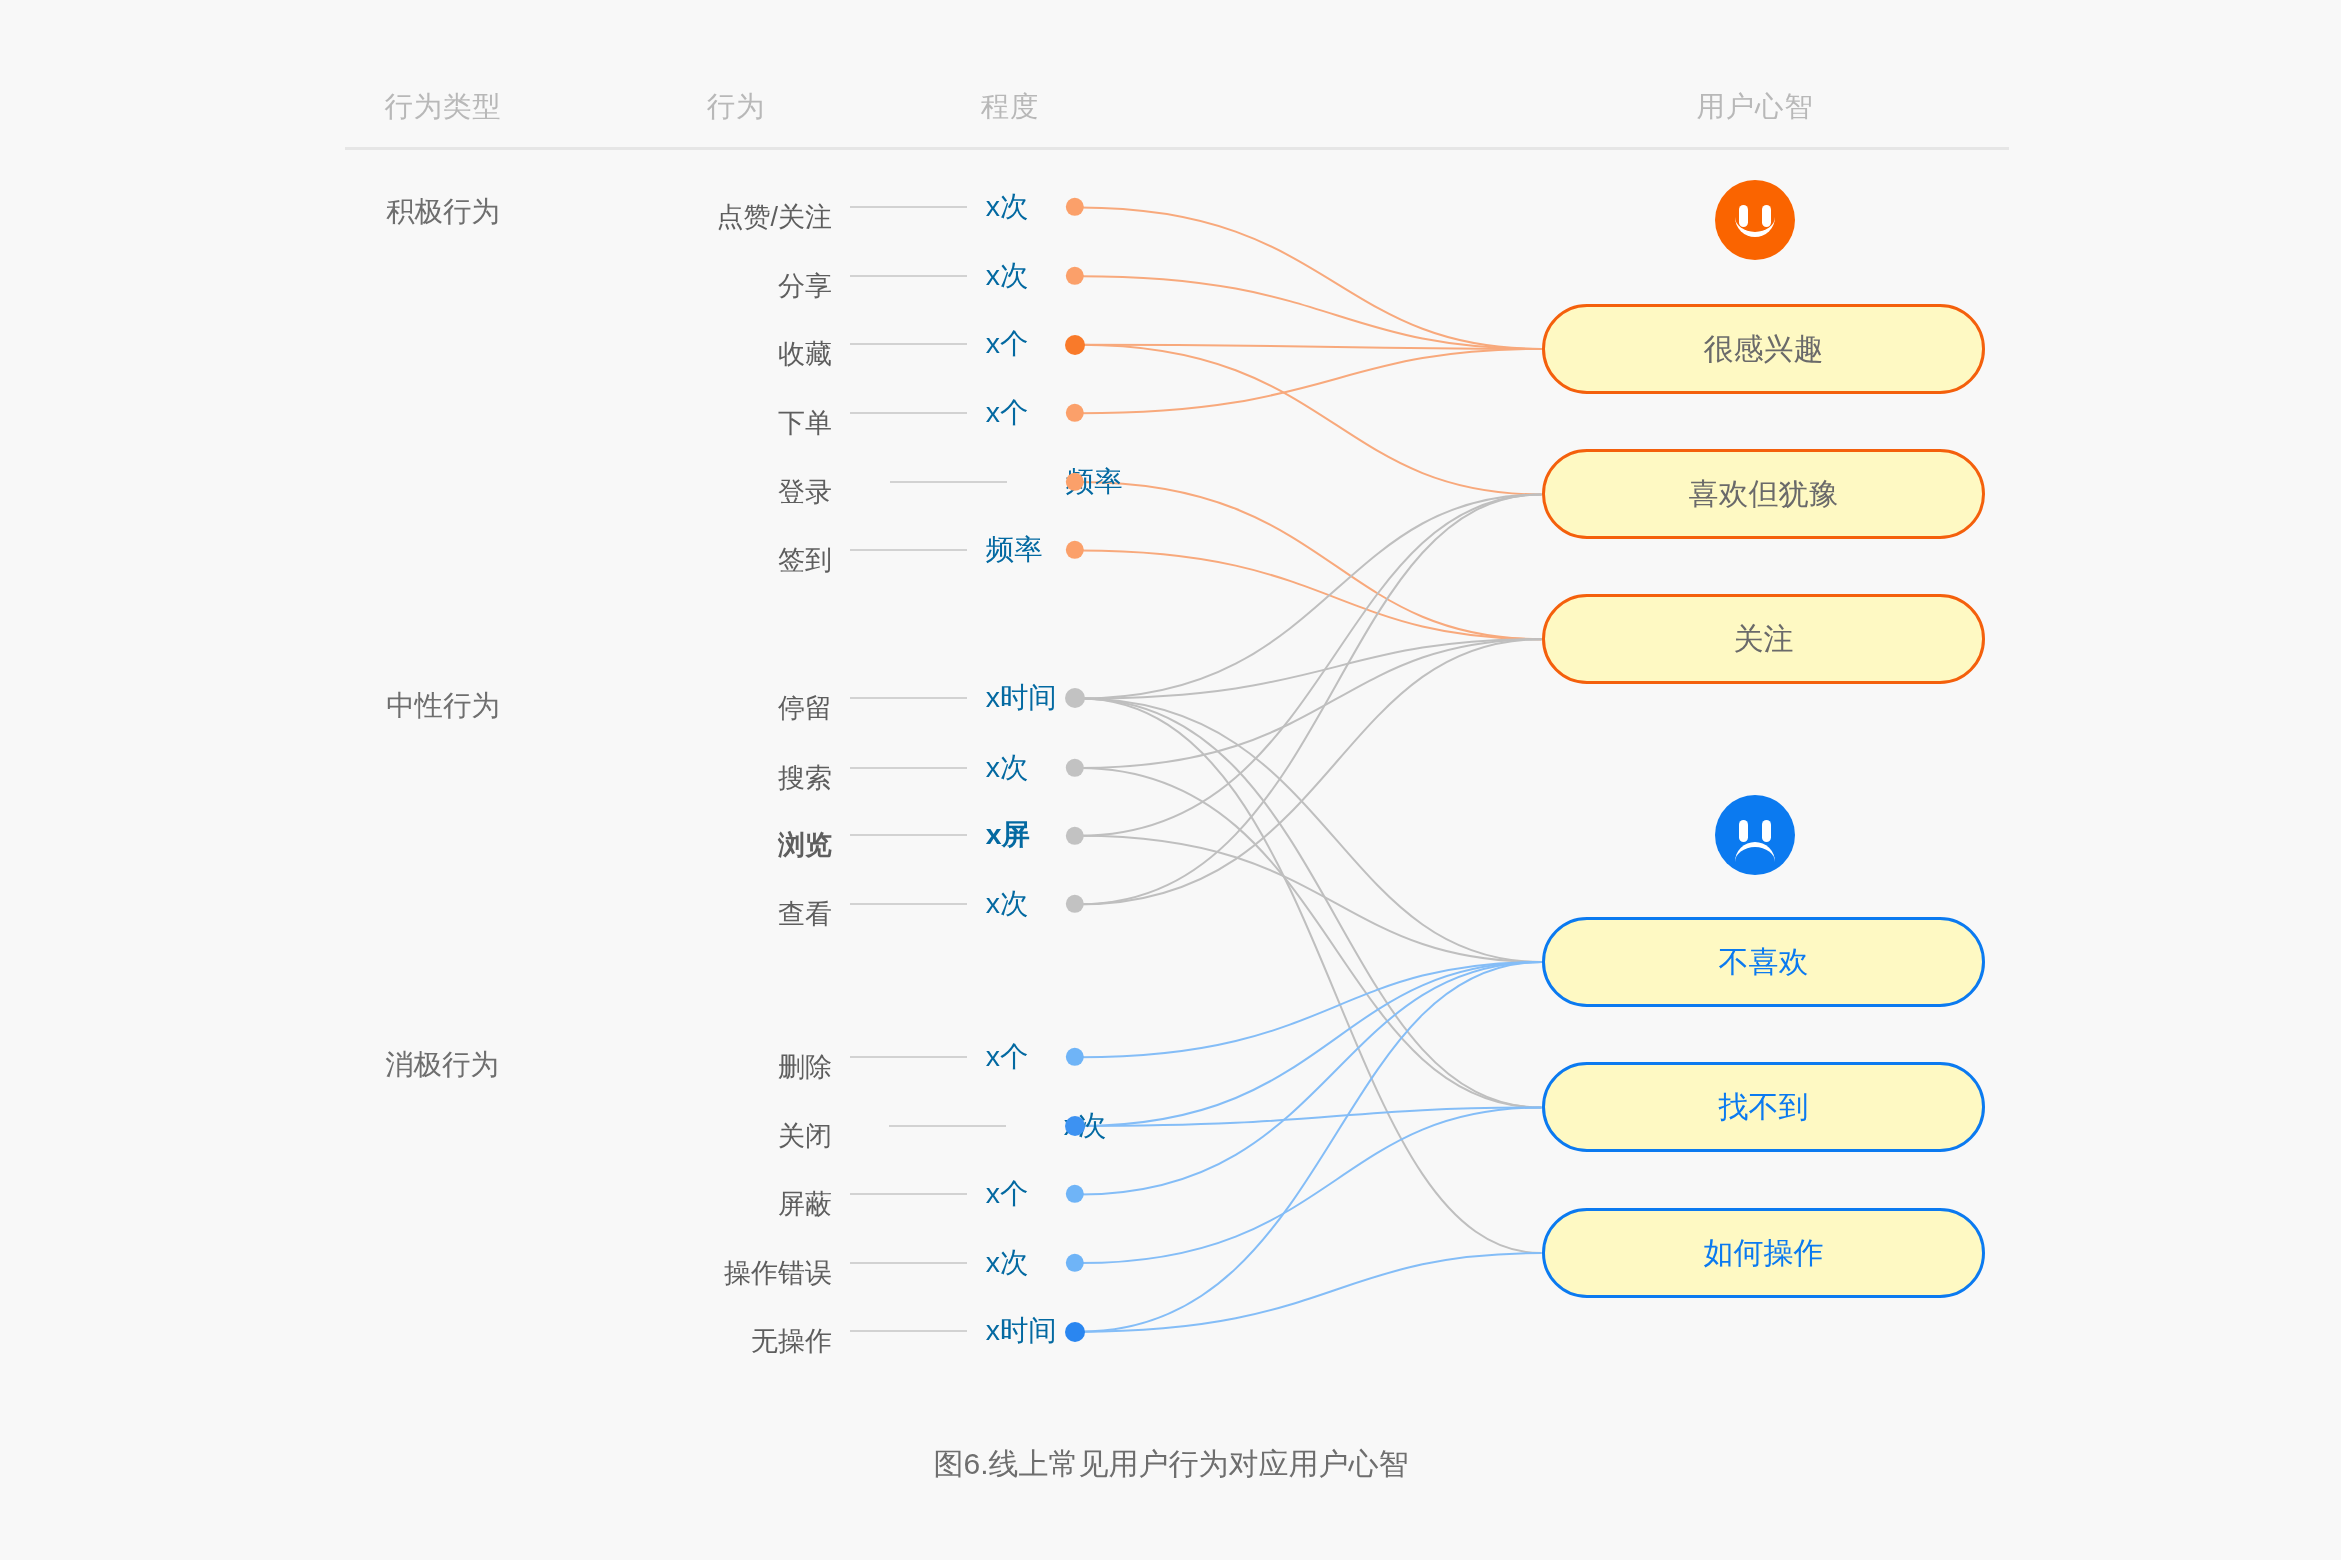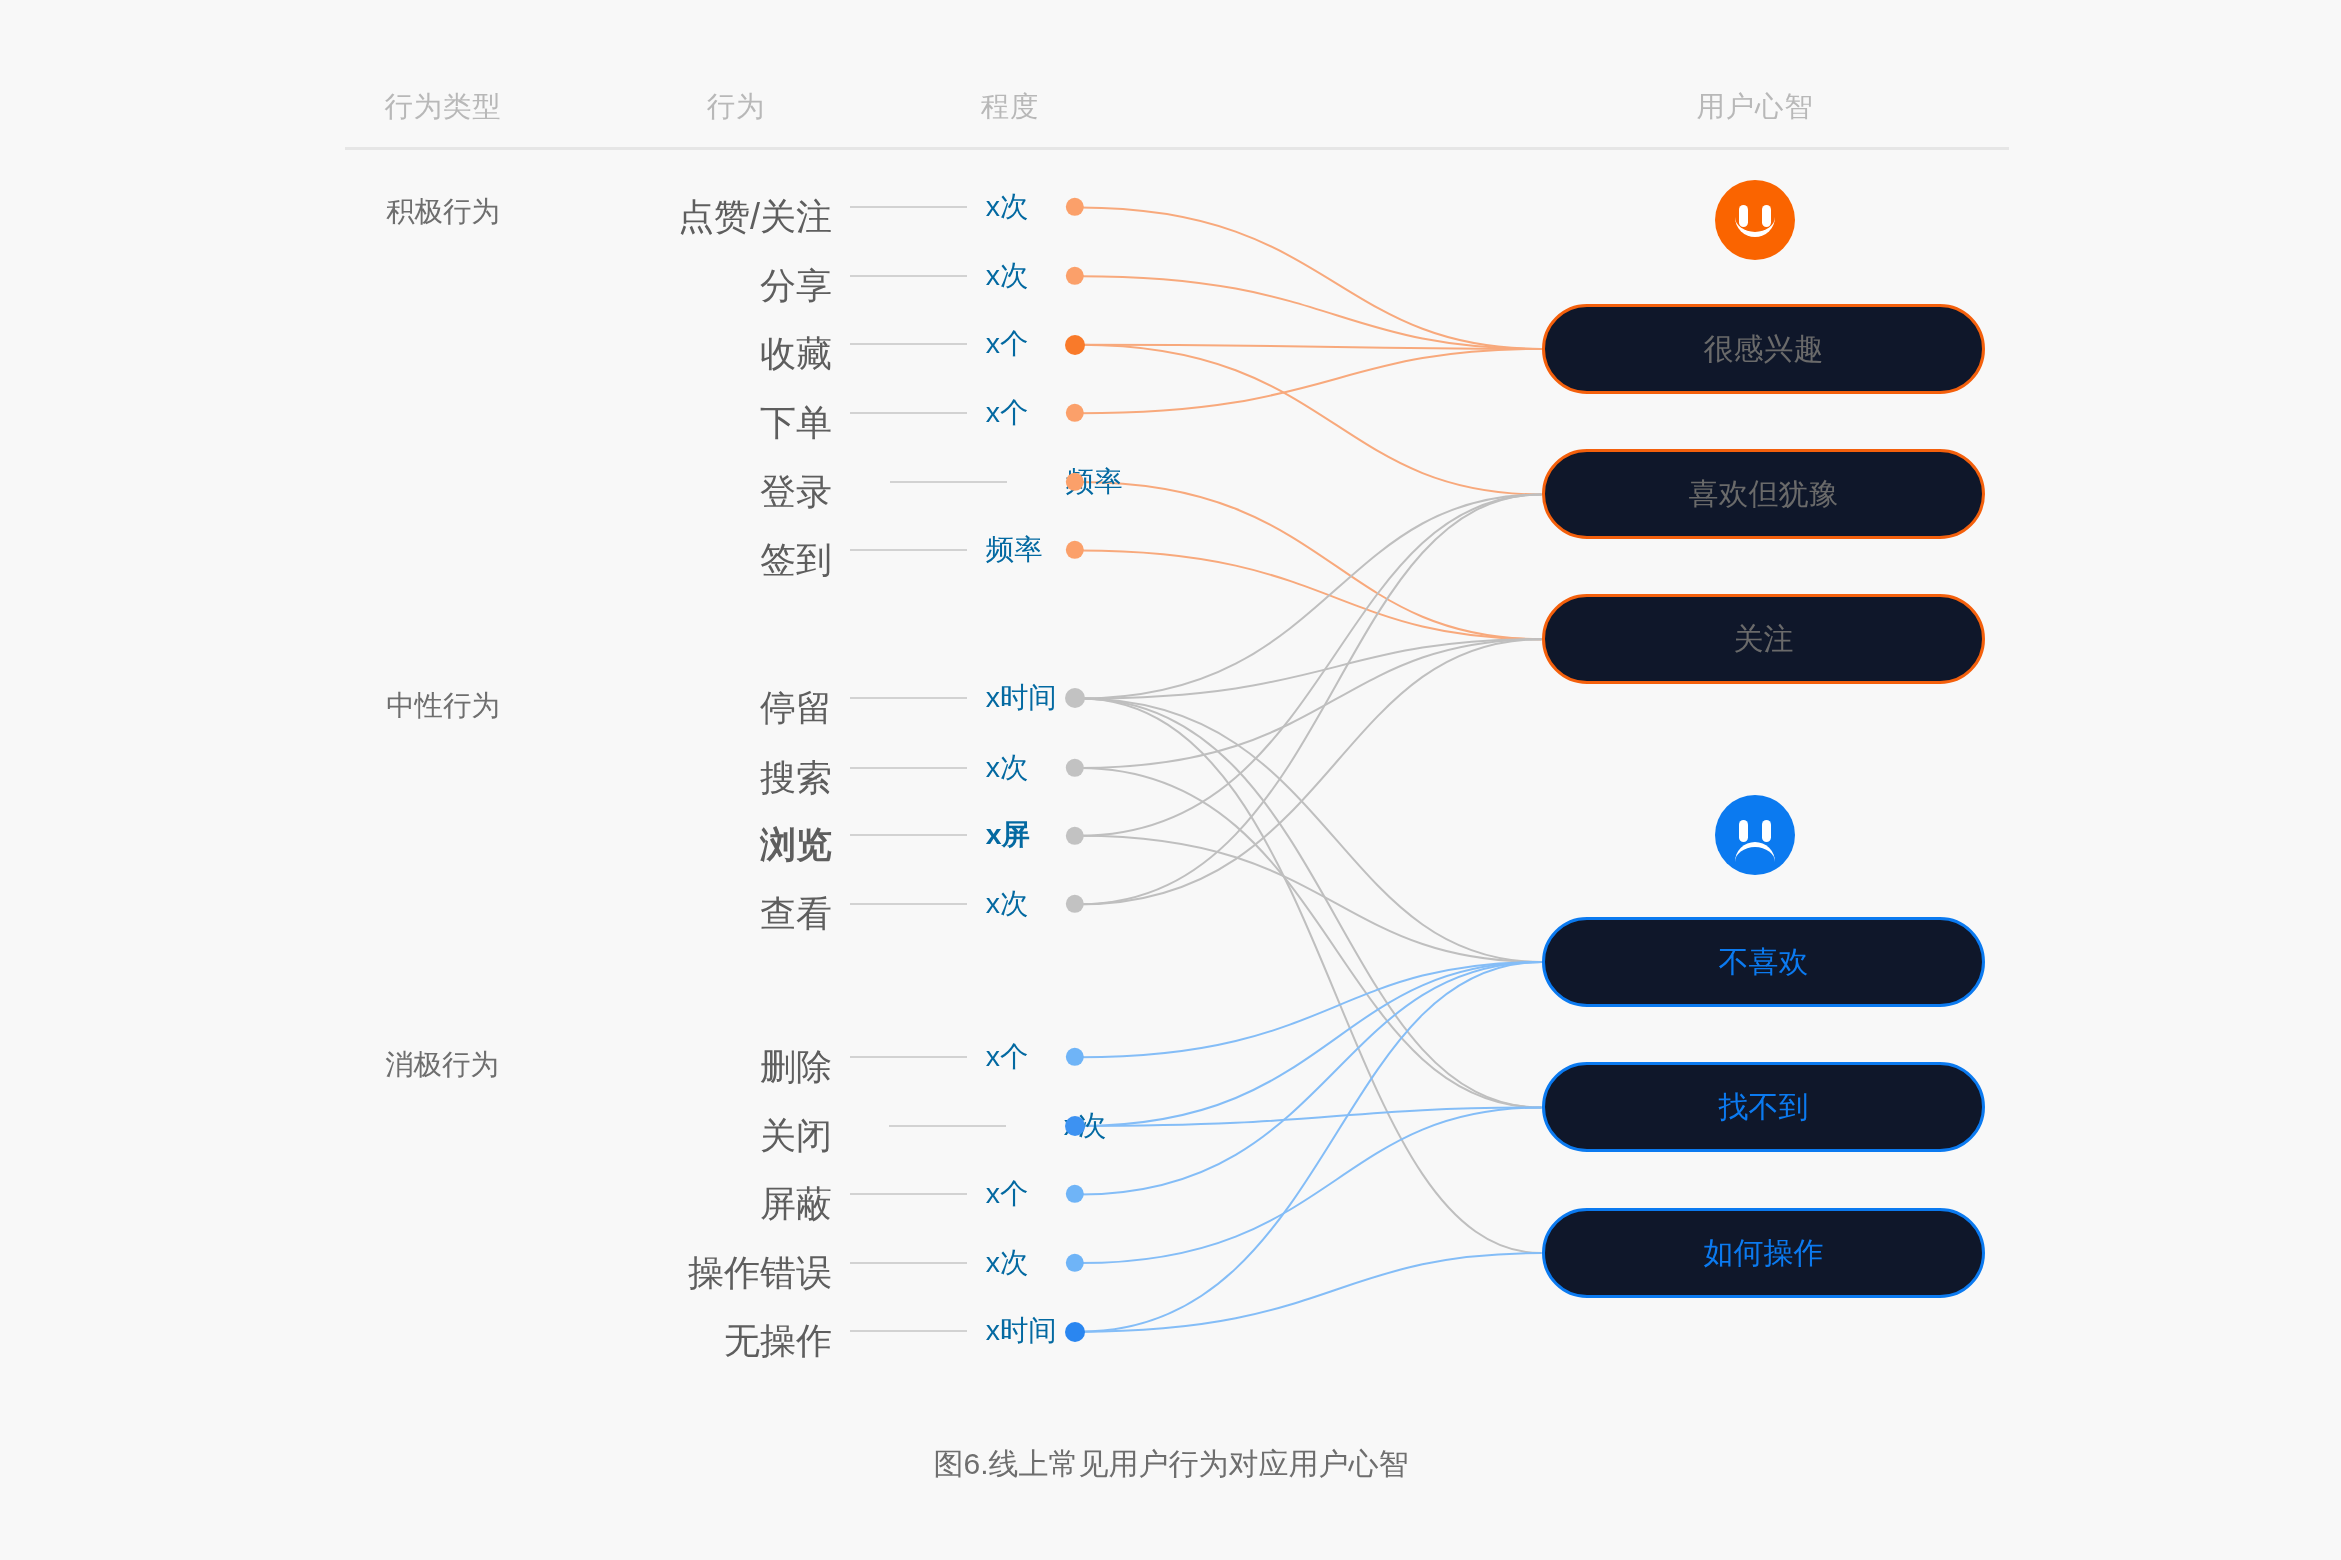--- a/index.html
+++ b/index.html
@@ -47,21 +47,21 @@
   .beh-row {
     position: absolute;
     height: 38px;
     display: flex;
     align-items: center;
   }
   .beh-name {
     width: 192px;
     text-align: right;
     color: #5e5e5e;
-    font-size: 36px;
+    font-size: 27px;
     white-space: nowrap;
     margin-top: 20px;
   }
   .beh-dash {
     width: 117px;
     height: 1.7px;
     background: #d2d2d2;
     margin: 0 18.4px;
   }
   .beh-degree {
@@ -87,21 +87,21 @@
     height: 1561px;
     pointer-events: none;
   }
 
   
   .pill {
     position: absolute;
     width: 443px;
     height: 90px;
     border-radius: 45px;
-    background: #0f172a;
+    background: #fef9c3;
     display: flex;
     align-items: center;
     justify-content: center;
     font-size: 30px;
     box-sizing: border-box;
   }
   .pill.orange { border: 3.3px solid #f4600c; color: #6a6a6a; }
   .pill.blue   { border: 3.3px solid #0b7af0; color: #0b7af0; }
 
   

